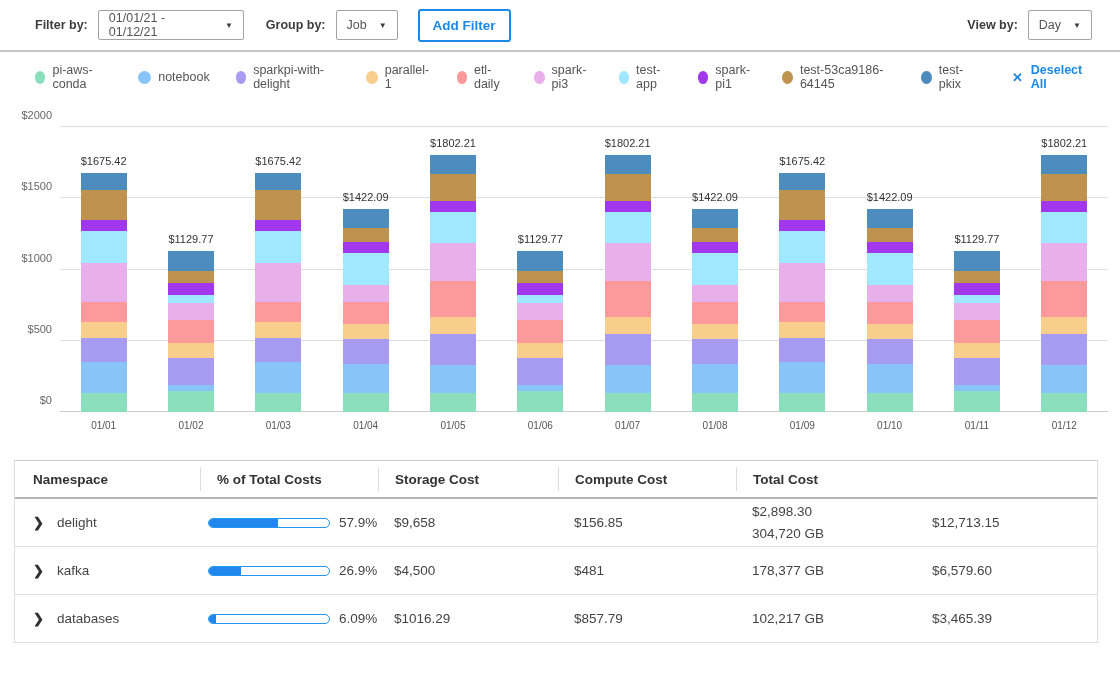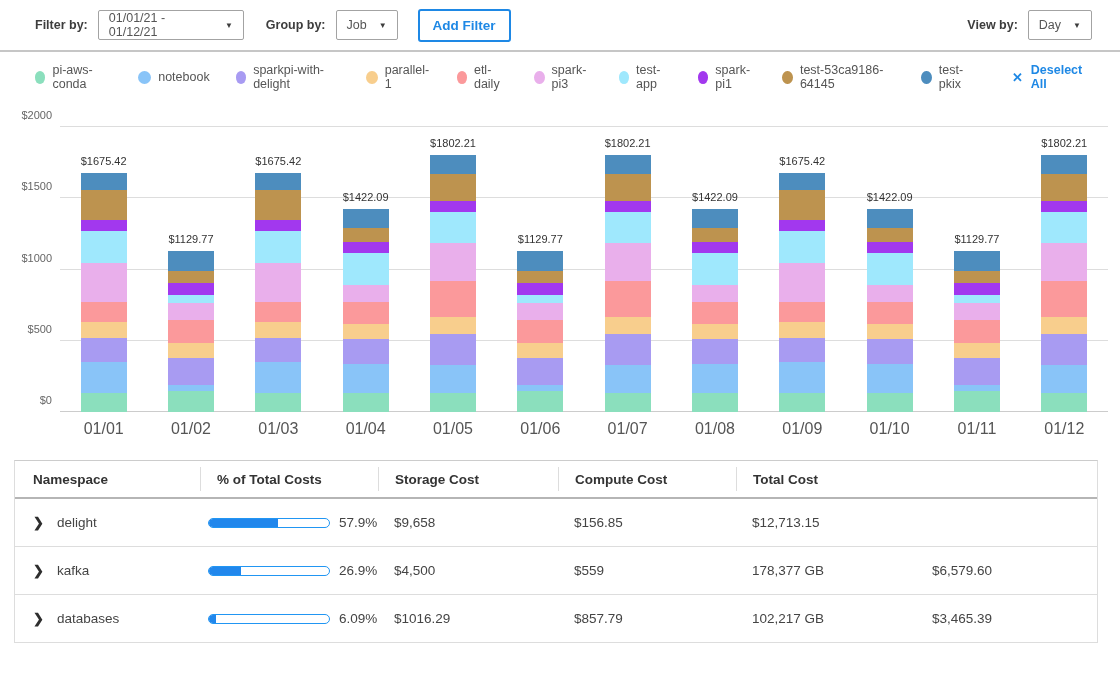--- a/index.html
+++ b/index.html
@@ -43,21 +43,21 @@
   .ytick { position:absolute; left:0; width:52px; text-align:right; font-size:11px; color:#666;
            transform:translateY(-50%); }
   .bars { position:absolute; left:60px; right:12px; top:0; bottom:0; display:flex; }
   .slot { flex:1; position:relative; }
   .bar { position:absolute; bottom:0; left:50%; transform:translateX(-50%); width:46px;
          display:flex; flex-direction:column-reverse; }
   .seg { width:100%; }
   .bar-label { position:absolute; left:50%; transform:translateX(-50%); font-size:11px;
                color:#333; white-space:nowrap; }
   .xlabels { position:absolute; top:318px; left:60px; right:12px; display:flex; }
-  .xlabels div { flex:1; text-align:center; font-size:16px; color:#555; }
+  .xlabels div { flex:1; text-align:center; font-size:10px; color:#555; }
 
   
   .table { margin:6px 22px 0 14px; border-left:1px solid #ddd; border-right:1px solid #ddd;
            border-top:1px solid #ccc; font-size:13.5px; }
   .thead, .trow { display:grid; grid-template-columns:185px 178px 180px 178px 180px 1fr;
                   align-items:center; }
   .thead { height:38px; border-bottom:2px solid #b5b5b5; font-weight:bold; color:#333; }
   .th { padding-left:16px; height:24px; display:flex; align-items:center; border-left:1px solid #ddd; }
   .th:first-child { border-left:none; padding-left:18px; }
   .th-flex { justify-content:space-between; padding-right:10px; }
@@ -384,35 +384,39 @@
             <span>delight</span>
           </div>
           <div class="cell cell-pct">
             <span class="pbar">
               <span class="pfill" style="display:block;width:57.9%"></span>
             </span>
             <span>57.9%</span>
           </div>
           <div class="cell">$9,658</div>
           <div class="cell">$156.85</div>
+          <div class="cell cell-net">
+            <div>$2,898.30</div>
+            <div>304,720 GB</div>
+          </div>
           <div class="cell">$12,713.15</div>
         </div>
         <div class="trow">
           <div class="cell cell-ns">
             <span class="chev">❯</span>
             <span>kafka</span>
           </div>
           <div class="cell cell-pct">
             <span class="pbar">
               <span class="pfill" style="display:block;width:26.9%"></span>
             </span>
             <span>26.9%</span>
           </div>
           <div class="cell">$4,500</div>
-          <div class="cell">$559</div>
+          <div class="cell">$481</div>
           <div class="cell cell-net">
             <div>178,377 GB</div>
           </div>
           <div class="cell">$6,579.60</div>
         </div>
         <div class="trow">
           <div class="cell cell-ns">
             <span class="chev">❯</span>
             <span>databases</span>
           </div>

